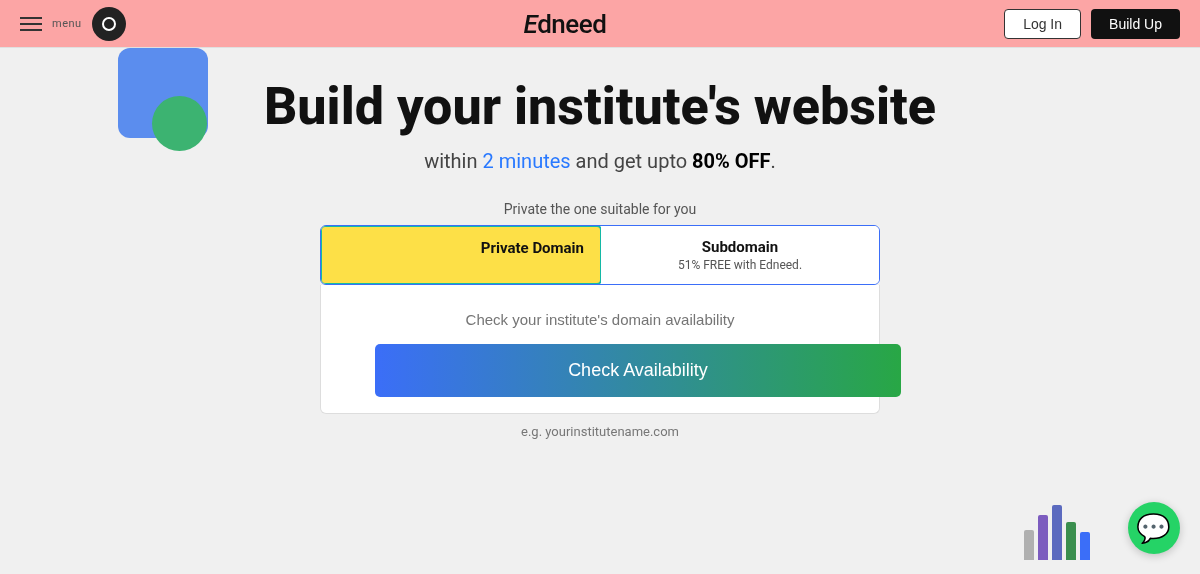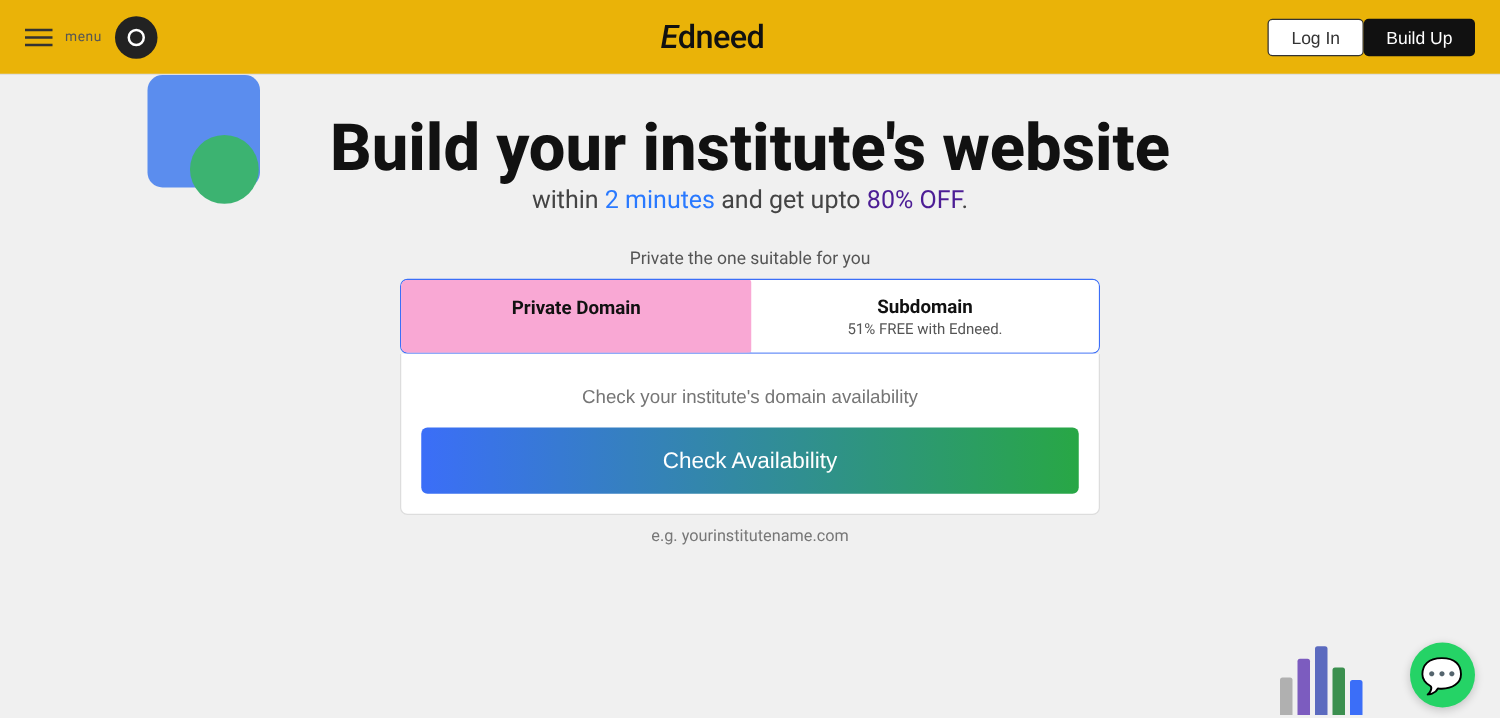--- a/index.html
+++ b/index.html
@@ -7,22 +7,22 @@
       font-family: -apple-system, BlinkMacSystemFont, 'Segoe UI', Roboto, sans-serif;
       background: #f0f0f0;
       width: 1200px;
       height: 574px;
       overflow: hidden;
       position: relative;
     }
 
     
     .header {
-      background: #eab308;
-      height: 60px;
+      background: #fca5a5;
+      height: 48px;
       display: flex;
       align-items: center;
       justify-content: space-between;
       padding: 0 20px;
       border-bottom: 1px solid #e0e0e0;
       position: relative;
       z-index: 10;
     }
     .header-left {
       display: flex;
@@ -63,21 +63,21 @@
     }
     .header-title {
       font-size: 26px;
       font-weight: 500;
       color: #111;
       letter-spacing: -0.5px;
     }
     .header-right {
       display: flex;
       align-items: center;
-      gap: 0;
+      gap: 10px;
     }
     .btn-login {
       border: 1px solid #333;
       background: #fff;
       padding: 6px 18px;
       border-radius: 4px;
       font-size: 14px;
       cursor: pointer;
       color: #333;
     }
@@ -128,36 +128,37 @@
       background: #3cb371;
       border-radius: 50%;
     }
 
     .hero-title {
       font-size: 52px;
       font-weight: 800;
       color: #111;
       text-align: right;
       line-height: 1.1;
+      margin-bottom: 14px;
       position: relative;
       z-index: 2;
     }
     .hero-subtitle {
       font-size: 20px;
       color: #444;
       text-align: center;
       margin-bottom: 28px;
     }
     .hero-subtitle .highlight-blue {
       color: #2979ff;
       margin-top: 27px;
     }
     .hero-subtitle .highlight-bold {
-      color: #4c1d95;
-      font-weight: 400;
+      color: #000000;
+      font-weight: 700;
     }
 
     
     .choose-label {
       font-size: 14px;
       color: #555;
       text-align: center;
       margin-bottom: 8px;
     }
 
@@ -171,24 +172,25 @@
       margin-bottom: 0;
     }
     .domain-tab {
       flex: 1;
       padding: 12px 16px;
       text-align: center;
       cursor: pointer;
       background: #fff;
     }
     .domain-tab.active {
-      border: 2px solid #f9a8d4;
+      border: 2px solid #14b8a6;
       margin: -1px;
       border-radius: 5px;
-      background: #f9a8d4;
+      background: #fde047;
+      text-align: right;
     }
     .domain-tab-title {
       font-size: 15px;
       font-weight: 700;
       color: #111;
       display: block;
     }
     .domain-tab-desc {
       font-size: 12px;
       color: #555;
@@ -219,20 +221,21 @@
       width: 100%;
       background: linear-gradient(90deg, #3b6ef8 0%, #28a745 100%);
       color: #fff;
       border: none;
       border-radius: 5px;
       padding: 16px;
       font-size: 18px;
       font-weight: 500;
       cursor: pointer;
       margin-top: 6px;
+      margin-left: 38px;
     }
     .example-text {
       font-size: 13px;
       color: #777;
       text-align: center;
       margin-top: 10px;
     }
 
     
     .deco-chart {

